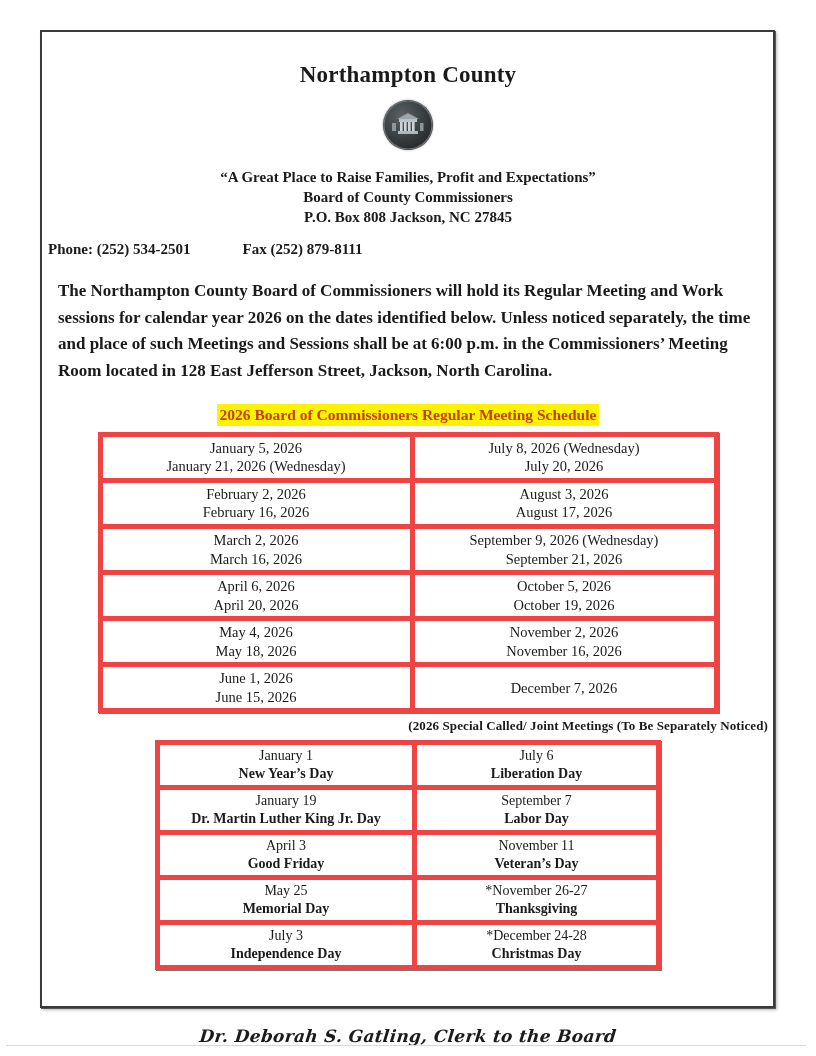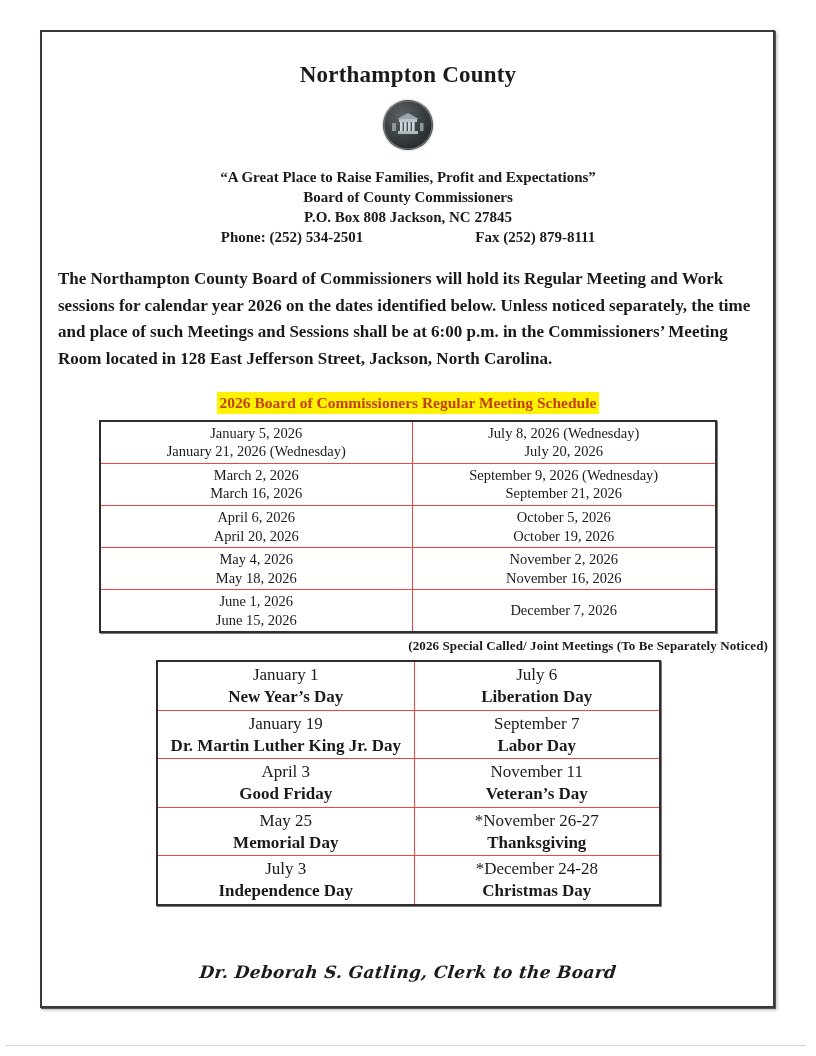--- a/index.html
+++ b/index.html
@@ -77,25 +77,25 @@
     line-height: 1.32;
   }
   .org-line, .addr-line {
     text-align: center;
     font-size: 15px;
     font-weight: bold;
     line-height: 1.32;
   }
   .contact-line {
     display: flex;
-    justify-content: center;
-    gap: 112px;
+    justify-content: flex-start;
+    gap: 52px;
     font-size: 15px;
     font-weight: bold;
-    margin-top: 2px;
+    margin-top: 14px;
   }
 
   
   .body-paragraph {
     margin: 20px 10px 16px 10px;
     font-size: 17px;
     font-weight: bold;
     line-height: 1.56;
     text-align: left;
   }
@@ -118,21 +118,21 @@
 
   
   .sched-table {
     border-collapse: collapse;
     table-layout: fixed;
     background: #fff;
     border: 2px solid #2e2e2e;
     box-shadow: 1px 1px 0 #777;
   }
   .sched-table td {
-    border: 1px solid #ef4444;
+    border: 5px solid #ef4444;
     text-align: center;
     vertical-align: middle;
     padding: 2px 8px;
     line-height: 1.28;
   }
 
   #meeting-table {
     width: 618px;
     margin: 6px auto 0 auto;
     font-size: 14.5px;
@@ -145,21 +145,21 @@
     text-align: right;
     font-size: 13px;
     font-weight: bold;
     margin-top: 5px;
     letter-spacing: 0.1px;
   }
 
   #holiday-table {
     width: 505px;
     margin: 6px auto 0 auto;
-    font-size: 17px;
+    font-size: 14px;
   }
   #holiday-table col.c1 { width: 257px; }
   #holiday-table col.c2 { width: 244px; }
   #holiday-table td { height: 36px; }
   .hol-date { display: block; font-weight: normal; }
   .hol-name { display: block; font-weight: bold; }
 
   
   .signature {
     text-align: center;
@@ -217,20 +217,24 @@
     <colgroup>
         <col class="c1">
         <col class="c2">
       </colgroup>
     <tbody>
         <tr>
           <td>January 5, 2026<br>January 21, 2026 (Wednesday)</td>
           <td>July 8, 2026 (Wednesday)<br>July 20, 2026</td>
         </tr>
         <tr>
+          <td>February 2, 2026<br>February 16, 2026</td>
+          <td>August 3, 2026<br>August 17, 2026</td>
+        </tr>
+        <tr>
           <td>March 2, 2026<br>March 16, 2026</td>
           <td>September 9, 2026 (Wednesday)<br>September 21, 2026</td>
         </tr>
         <tr>
           <td>April 6, 2026<br>April 20, 2026</td>
           <td>October 5, 2026<br>October 19, 2026</td>
         </tr>
         <tr>
           <td>May 4, 2026<br>May 18, 2026</td>
           <td>November 2, 2026<br>November 16, 2026</td>

